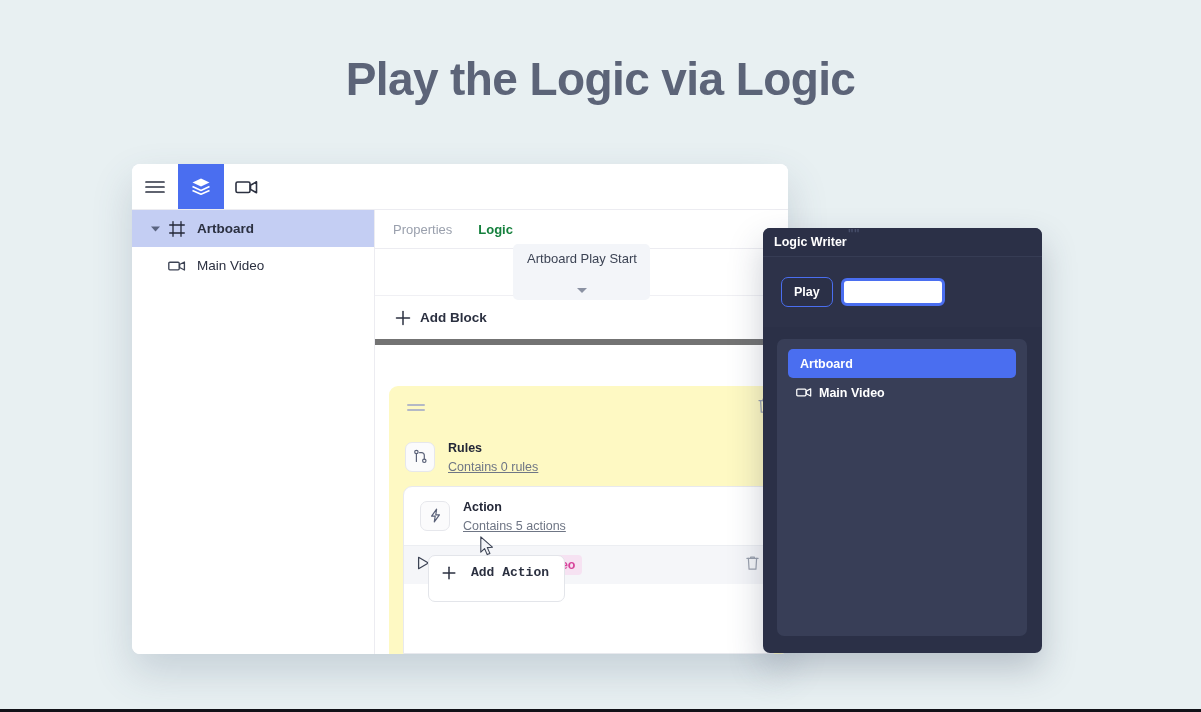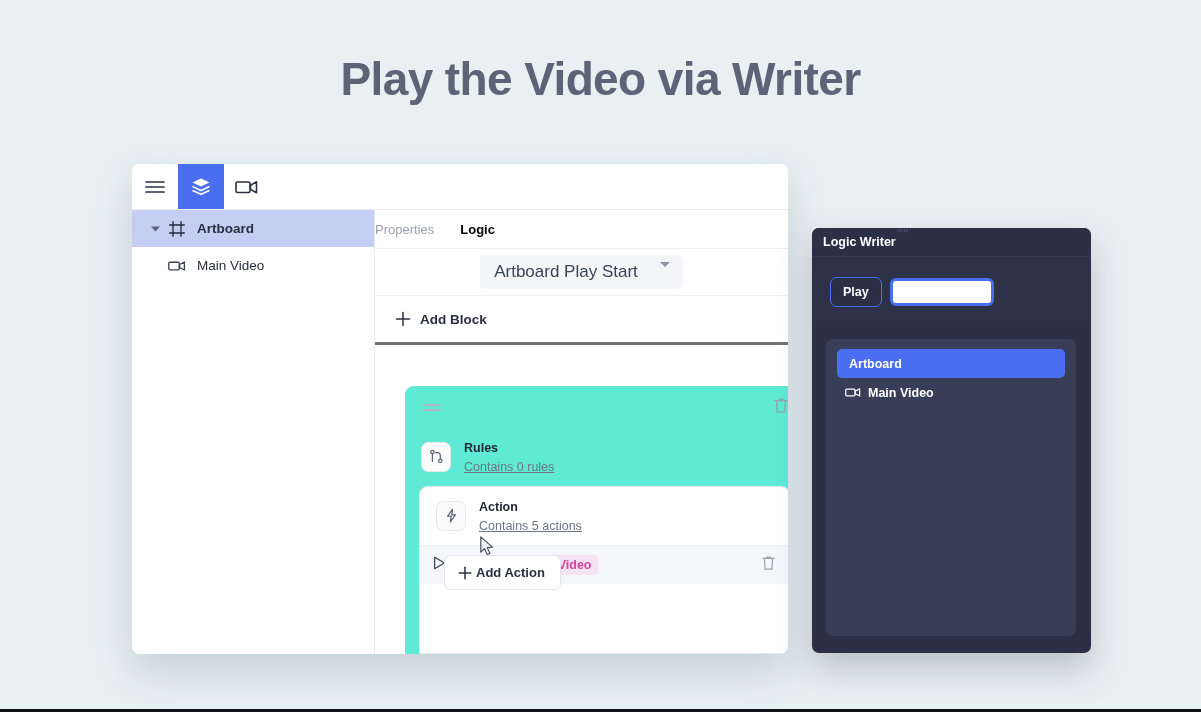--- a/index.html
+++ b/index.html
@@ -58,52 +58,52 @@
   .layer-icon { width: 22px; display: flex; align-items: center; justify-content: center; }
   .layer-label { margin-left: 9px; }
 
   
   #right-pane {
     position: absolute; left: 243px; top: 46px; width: 413px; height: 444px;
     background: #fff;
   }
   #tabs {
     height: 39px; border-bottom: 1px solid #ececf1;
-    display: flex; align-items: center; padding-left: 0; gap: 26px;
+    display: flex; align-items: center; padding-left: 18px; gap: 26px;
   }
   .tab { font-size: 13px; color: #9aa0ad; cursor: pointer; }
-  .tab.active { color: #000000; font-weight: 700; }
+  .tab.active { color: #15803d; font-weight: 700; }
 
   #trigger-bar {
     height: 47px; border-bottom: 1px solid #f0f0f4;
     display: flex; align-items: center; justify-content: center;
   }
   #trigger-select {
-    display: flex; gap: 22px;
+    display: flex; align-items: center; gap: 22px;
     background: #f3f5f9; border-radius: 5px;
     padding: 7px 13px 7px 14px;
-    font-size: 17px; color: #3c4354; cursor: pointer;
+    font-size: 13px; color: #3c4354; cursor: pointer; flex-direction: column;
   }
   .caret-tri {
     width: 0; height: 0;
     border-left: 5px solid transparent; border-right: 5px solid transparent;
     border-top: 5px solid #8b92a3;
   }
 
   #addblock-bar {
-    height: 49px; border-bottom: 3px solid #737373;
+    height: 49px; border-bottom: 6px solid #737373;
     display: flex; align-items: center; padding-left: 20px; gap: 9px;
     cursor: pointer;
   }
   #addblock-label { font-size: 13.5px; font-weight: 700; color: #2b3040; }
 
   
   #block-card {
-    position: absolute; left: 30px; top: 176px; width: 399px; height: 268px;
-    background: #5eead4;
+    position: absolute; left: 14px; top: 176px; width: 399px; height: 268px;
+    background: #fef9c3;
     border-radius: 9px 9px 0 0;
   }
   #block-head {
     height: 42px; display: flex; align-items: center; justify-content: space-between;
     padding: 0 16px 0 18px;
   }
   .drag-handle { width: 18px; }
   .drag-handle span {
     display: block; height: 2px; background: #b4b9c6; border-radius: 2px; margin: 3px 0;
   }
@@ -135,33 +135,34 @@
   }
   .chip {
     display: inline-flex; align-items: center; gap: 5px;
     padding: 3px 7px; border-radius: 4px;
     font-size: 12.5px; font-weight: 700;
   }
   .chip-play { background: #e2eafb; color: #4a6ef0; margin-left: 9px; }
   .chip-video { background: #f6e2f2; color: #d7449b; margin-left: 4px; }
   #add-action-btn {
     position: absolute; left: 24px; top: 68px;
-    display: inline-flex; align-items: center; gap: 4px;
+    display: inline-flex; align-items: center; gap: 15px;
     background: #fff; border: 1px solid #e3e5ea; border-radius: 7px;
-    padding: 9px 15px 9px 13px;
+    padding: 9px 15px 21px 13px;
     font-size: 13px; font-weight: 700; color: #2b3040;
     cursor: pointer;
+    font-family: Liberation Mono, monospace;
   }
 
   
   #mouse-cursor { position: absolute; left: 480px; top: 536px; z-index: 50; }
 
   
   #logic-writer {
-    position: absolute; left: 812px; top: 228px;
+    position: absolute; left: 763px; top: 228px;
     width: 279px; height: 425px;
     background: #2b3047;
     border-radius: 7px;
     box-shadow: 0 16px 34px rgba(45,55,85,.25);
     overflow: hidden;
   }
   #lw-title {
     height: 29px; display: flex; align-items: center; padding-left: 11px;
     font-size: 12.5px; font-weight: 700; color: #ffffff;
     background: #2b3047;
@@ -200,21 +201,21 @@
   #bottom-rule {
     position: absolute; left: 0; bottom: 0; width: 1201px; height: 3px;
     background: #111218;
   }
 </style>
 </head>
 <body>
 
 <div id="stage">
 
-  <div id="page-title">Play the Video via Writer</div>
+  <div id="page-title">Play the Logic via Logic</div>
 
   <div id="app-window">
 
     <div id="toolbar">
       <div class="tb-btn">
         <svg width="20" height="14" viewBox="0 0 20 14">
           <g stroke="#2b3040" stroke-width="1.7" stroke-linecap="round">
             <line x1="1" y1="2" x2="19" y2="2"></line>
             <line x1="1" y1="7" x2="19" y2="7"></line>
             <line x1="1" y1="12" x2="19" y2="12"></line>

